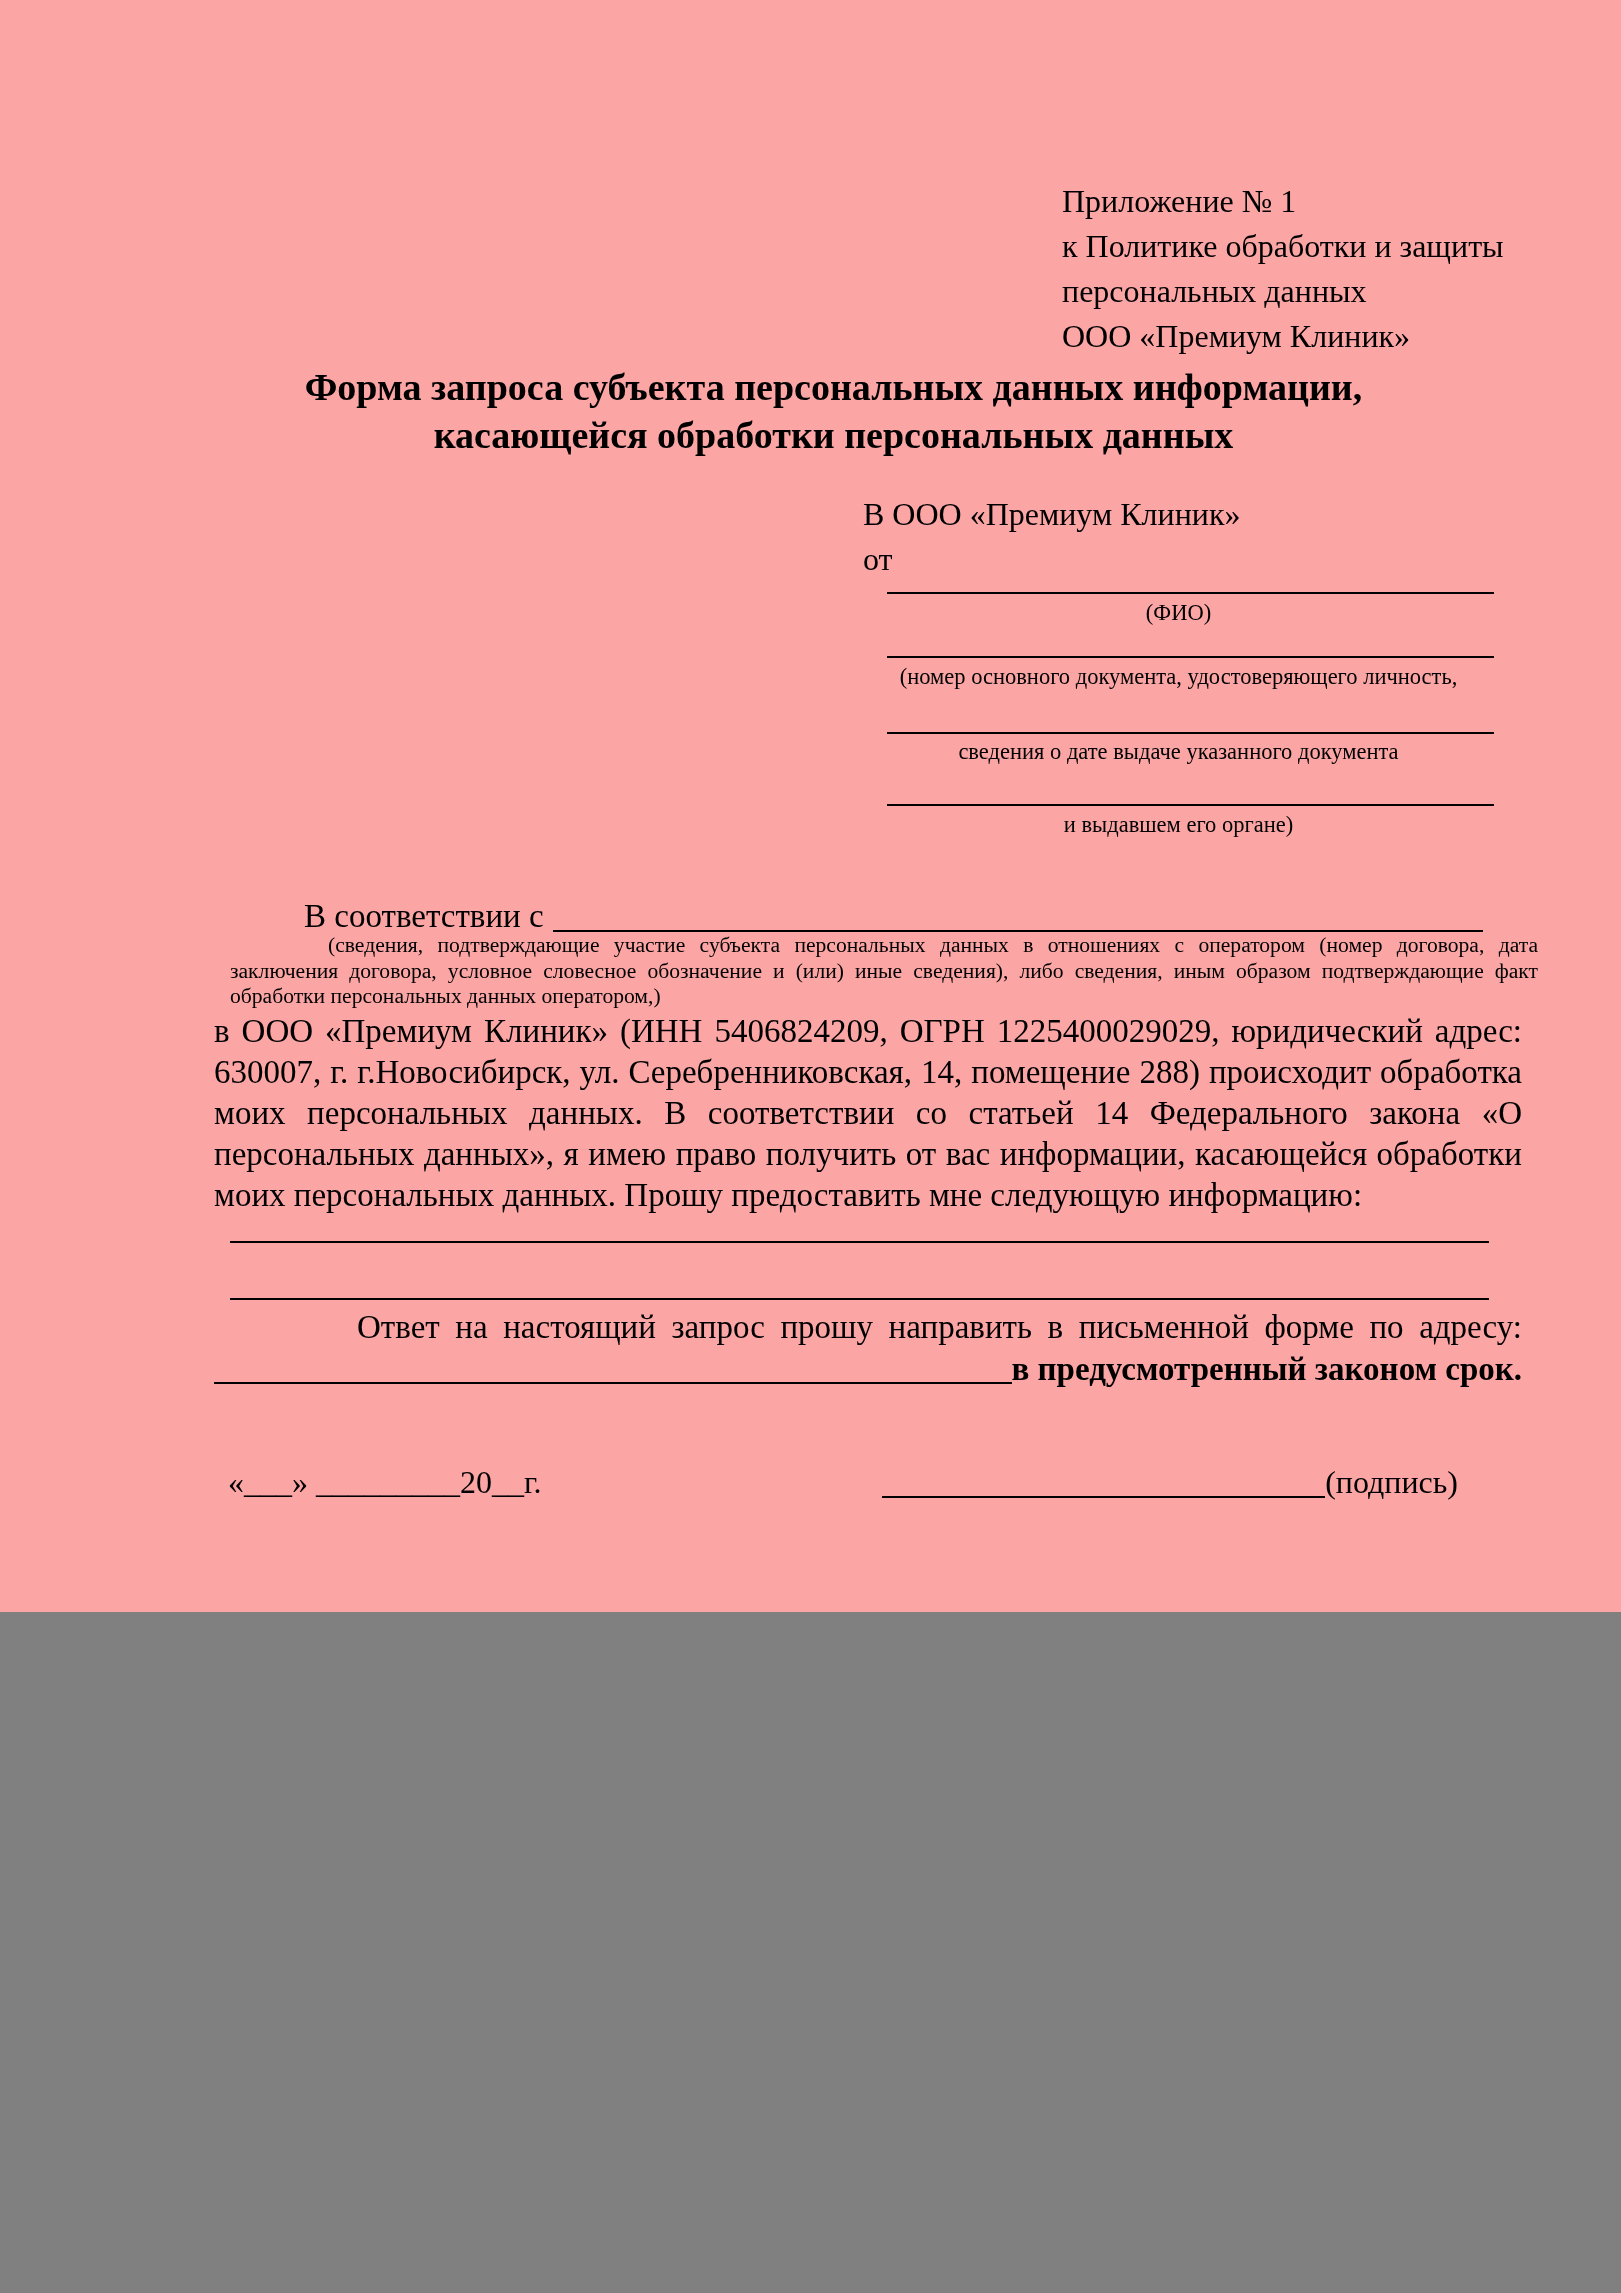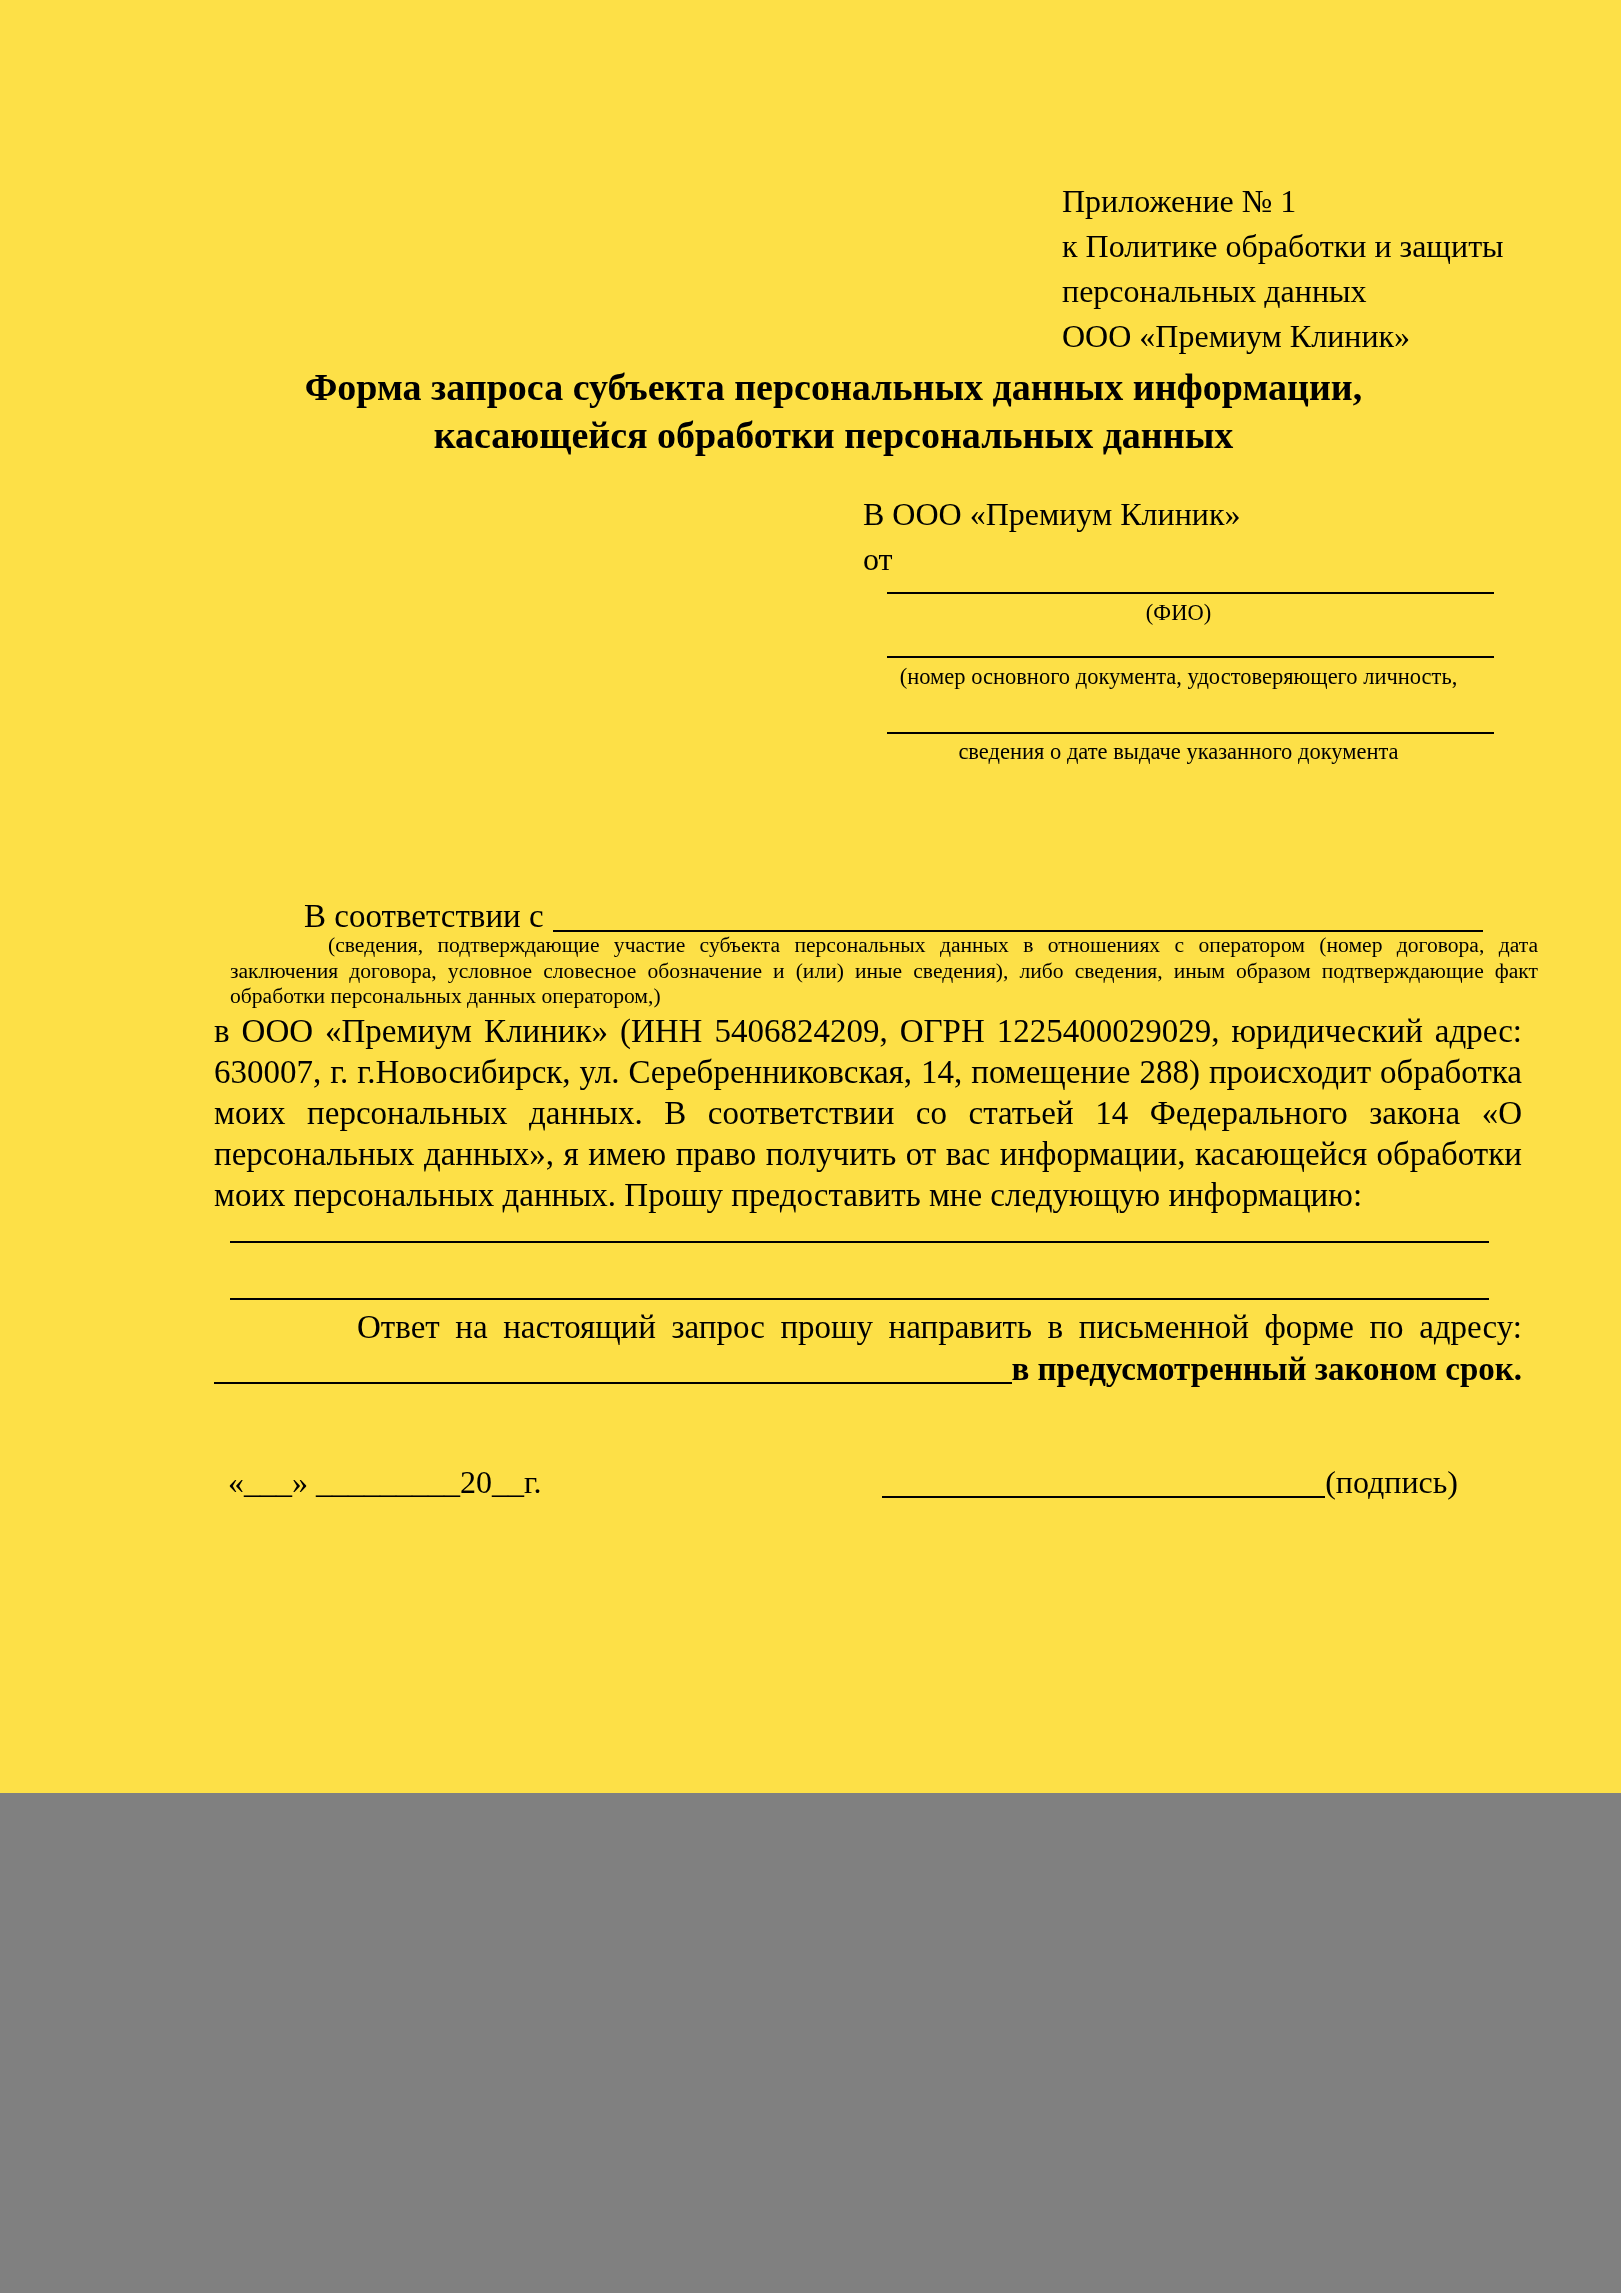--- a/index.html
+++ b/index.html
@@ -1,21 +1,21 @@
 <!DOCTYPE html>
 <html lang="ru"><head>
 <meta charset="utf-8">
 <style>
   html, body { margin: 0; padding: 0; background: #808080; }
   .page {
     position: relative;
     width: 1621px;
-    height: 1793px;
+    height: 1612px;
     margin: 0 auto;
-    background: #fde047;
+    background: #fca5a5;
     color: #000000;
     font-family: "Liberation Serif", "DejaVu Serif", serif;
     overflow: hidden;
   }
   .abs { position: absolute; }
 
   
   .appendix { top: 179px; left: 1062px; width: 461px; font-size: 32px; line-height: 45px; }
   .appendix div { white-space: nowrap; }
 
@@ -118,20 +118,24 @@
       <div class="cap">(ФИО)</div>
     </div>
     <div class="field field-2">
       <div class="rule"></div>
       <div class="cap">(номер основного документа, удостоверяющего личность,</div>
     </div>
     <div class="field field-3">
       <div class="rule"></div>
       <div class="cap">сведения о дате выдаче указанного документа</div>
     </div>
+    <div class="field field-4">
+      <div class="rule"></div>
+      <div class="cap">и выдавшем его органе)</div>
+    </div>
   </div>
 
 
   <div class="abs intro">
     <span class="prefix">В соответствии с</span>
     <span class="fill-grow"></span>
   </div>
 
   <div class="abs note">(сведения, подтверждающие участие субъекта персональных данных в отношениях с оператором (номер договора, дата заключения договора, условное словесное обозначение и (или) иные сведения), либо сведения, иным образом подтверждающие факт обработки персональных данных оператором,)</div>
 

